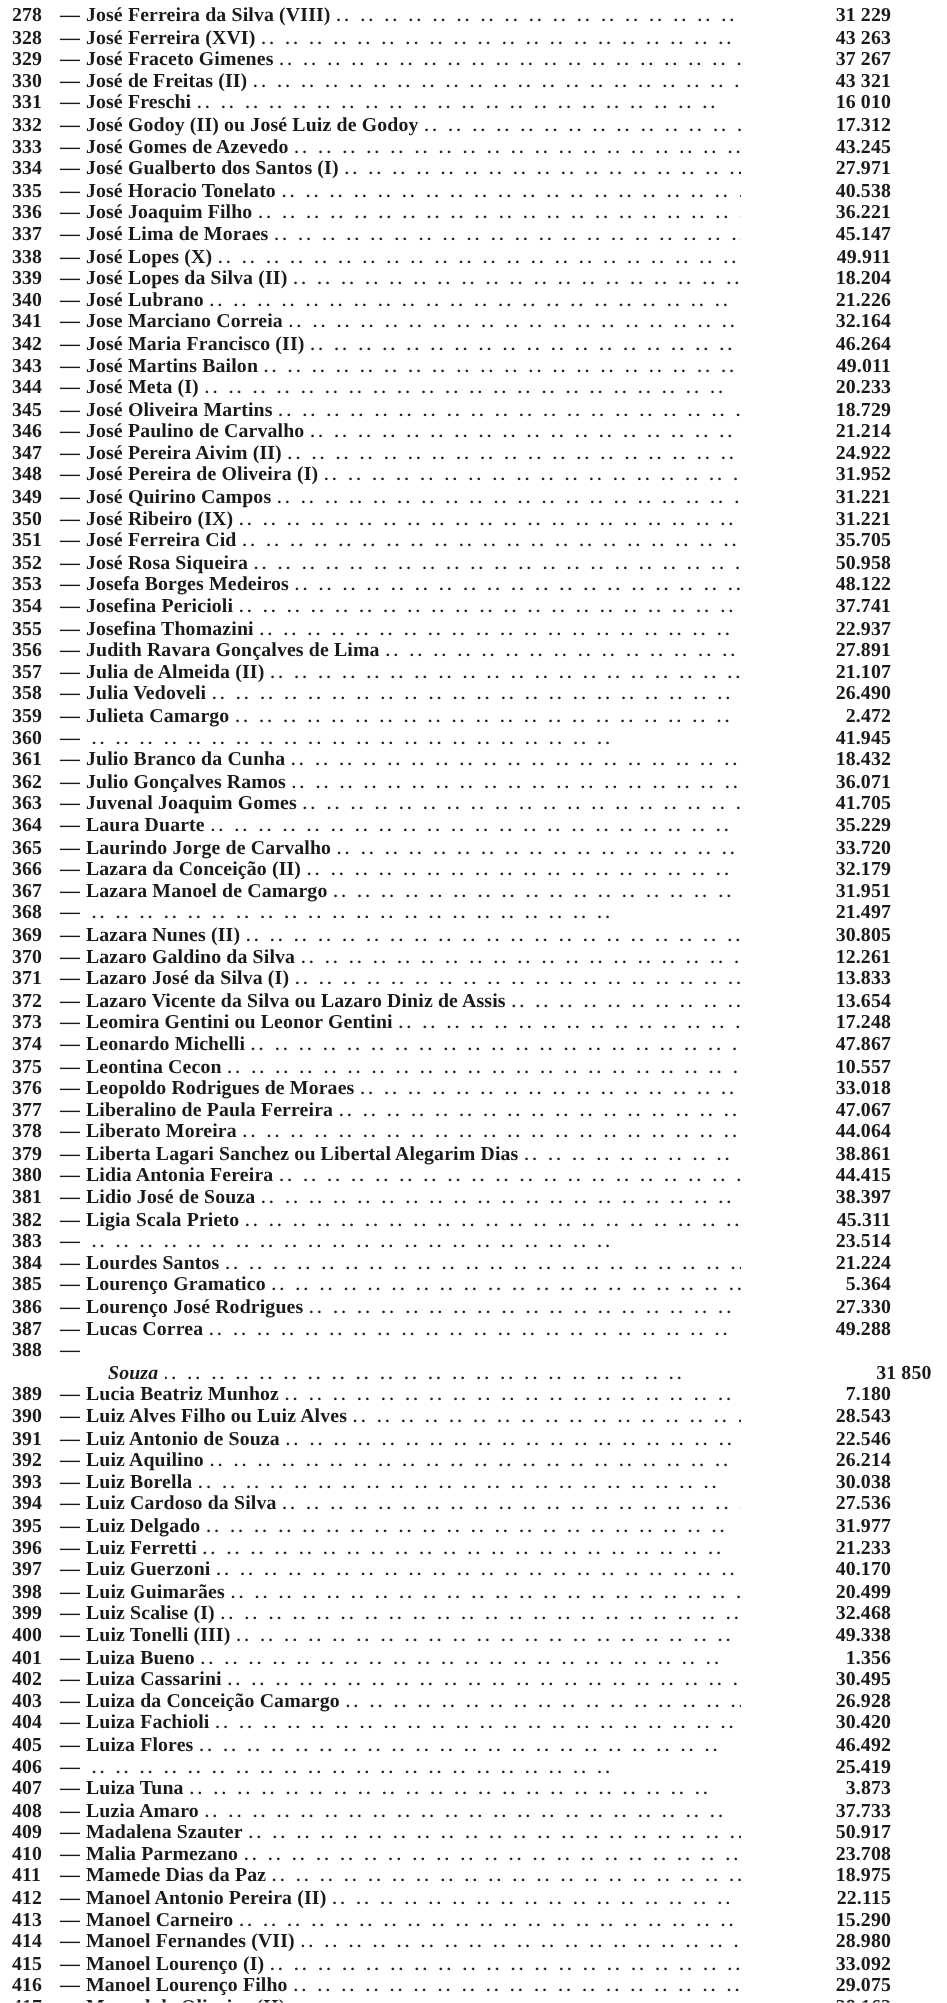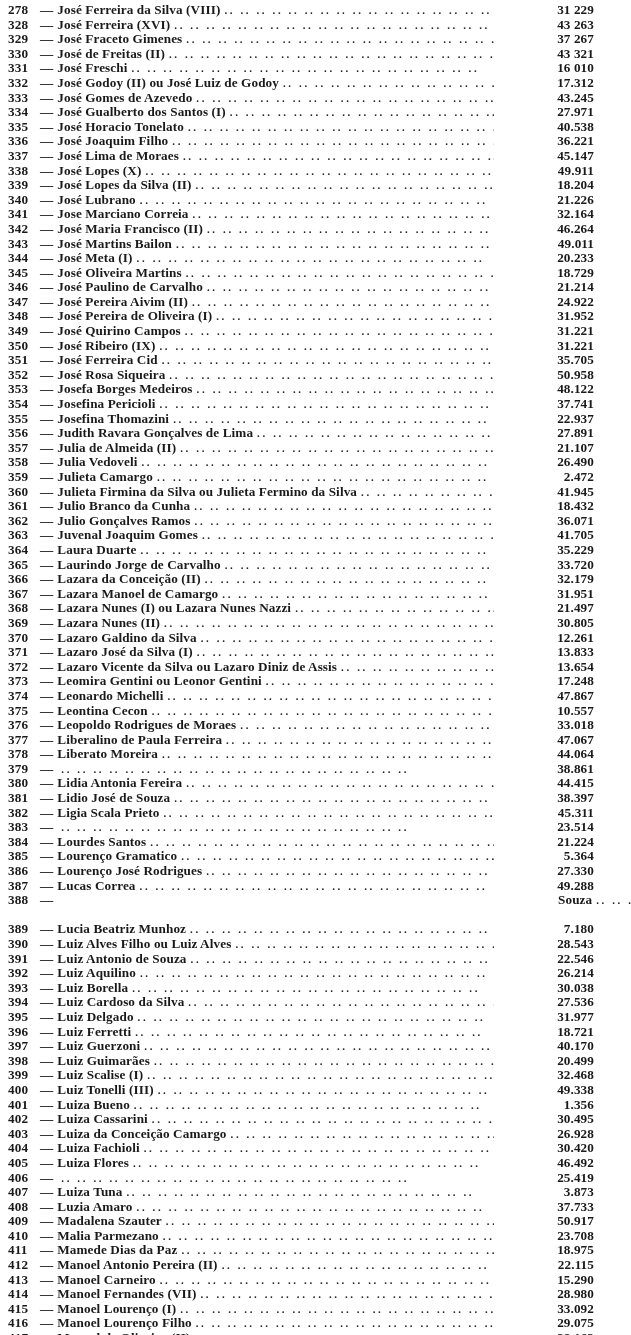--- a/index.html
+++ b/index.html
@@ -9,32 +9,32 @@
     color: #1a1a1a;
   }
   .page { position: relative; padding: 3px 0 0 8px; }
   .row {
     display: flex; align-items: baseline;
     height: 14.6px; line-height: 14.6px;
     font-size: 13.2px; font-weight: bold;
     letter-spacing: 0.1px;
     white-space: nowrap;
   }
-  .row.wrap { height: 29.2px; flex-direction: row; align-items: stretch; }
+  .row.wrap { height: 29.2px; flex-direction: column; align-items: stretch; }
   .line { display: flex; align-items: baseline; height: 14.6px; }
   .num { display: inline-block; min-width: 28px; }
   .dash { margin: 0 4px; }
   .name { }
   .leader {
     flex: 0 0 auto; overflow: hidden; color: #222;
     letter-spacing: 2.6px; font-size: 11px; margin-left: 4px;
   }
   .entry { display: flex; align-items: baseline; width: 486px; overflow: hidden; }
   .val { width: 100px; text-align: right; padding-right: 10px; font-family: "Liberation Serif", serif; }
-  .cont { padding-left: 64px; }
+  .cont { padding-left: 64px; font-style: italic; }
 </style>
 </head>
 <body>
 
 <div class="page" id="entry-list">
     <div class="row">
       <div class="entry">
         <span class="num">278</span>
         <span class="dash">—</span>
         <span class="name">José Ferreira da Silva (VIII)</span>
@@ -327,21 +327,20 @@
         <span class="dash">—</span>
         <span class="name">Julieta Camargo</span>
         <span class="leader">.. .. .. .. .. .. .. .. .. .. .. .. .. .. .. .. .. .. .. .. .. ..</span>
       </div>
       <span class="val">2.472</span>
     </div>
     <div class="row">
       <div class="entry">
         <span class="num">360</span>
         <span class="dash">—</span>
-        <span class="name">Julieta Firmina da Silva ou Julieta Fermino da Silva</span>
         <span class="leader">.. .. .. .. .. .. .. .. .. .. .. .. .. .. .. .. .. .. .. .. .. ..</span>
       </div>
       <span class="val">41.945</span>
     </div>
     <div class="row">
       <div class="entry">
         <span class="num">361</span>
         <span class="dash">—</span>
         <span class="name">Julio Branco da Cunha</span>
         <span class="leader">.. .. .. .. .. .. .. .. .. .. .. .. .. .. .. .. .. .. .. .. .. ..</span>
@@ -399,21 +398,20 @@
         <span class="dash">—</span>
         <span class="name">Lazara Manoel de Camargo</span>
         <span class="leader">.. .. .. .. .. .. .. .. .. .. .. .. .. .. .. .. .. .. .. .. .. ..</span>
       </div>
       <span class="val">31.951</span>
     </div>
     <div class="row">
       <div class="entry">
         <span class="num">368</span>
         <span class="dash">—</span>
-        <span class="name">Lazara Nunes (I) ou Lazara Nunes Nazzi</span>
         <span class="leader">.. .. .. .. .. .. .. .. .. .. .. .. .. .. .. .. .. .. .. .. .. ..</span>
       </div>
       <span class="val">21.497</span>
     </div>
     <div class="row">
       <div class="entry">
         <span class="num">369</span>
         <span class="dash">—</span>
         <span class="name">Lazara Nunes (II)</span>
         <span class="leader">.. .. .. .. .. .. .. .. .. .. .. .. .. .. .. .. .. .. .. .. .. ..</span>
@@ -498,20 +496,21 @@
         <span class="dash">—</span>
         <span class="name">Liberato Moreira</span>
         <span class="leader">.. .. .. .. .. .. .. .. .. .. .. .. .. .. .. .. .. .. .. .. .. ..</span>
       </div>
       <span class="val">44.064</span>
     </div>
     <div class="row">
       <div class="entry">
         <span class="num">379</span>
         <span class="dash">—</span>
+        <span class="name">Liberta Lagari Sanchez ou Libertal Alegarim Dias</span>
         <span class="leader">.. .. .. .. .. .. .. .. .. .. .. .. .. .. .. .. .. .. .. .. .. ..</span>
       </div>
       <span class="val">38.861</span>
     </div>
     <div class="row">
       <div class="entry">
         <span class="num">380</span>
         <span class="dash">—</span>
         <span class="name">Lidia Antonia Fereira</span>
         <span class="leader">.. .. .. .. .. .. .. .. .. .. .. .. .. .. .. .. .. .. .. .. .. ..</span>
@@ -658,21 +657,21 @@
       </div>
       <span class="val">31.977</span>
     </div>
     <div class="row">
       <div class="entry">
         <span class="num">396</span>
         <span class="dash">—</span>
         <span class="name">Luiz Ferretti</span>
         <span class="leader">.. .. .. .. .. .. .. .. .. .. .. .. .. .. .. .. .. .. .. .. .. ..</span>
       </div>
-      <span class="val">18.721</span>
+      <span class="val">21.233</span>
     </div>
     <div class="row">
       <div class="entry">
         <span class="num">397</span>
         <span class="dash">—</span>
         <span class="name">Luiz Guerzoni</span>
         <span class="leader">.. .. .. .. .. .. .. .. .. .. .. .. .. .. .. .. .. .. .. .. .. ..</span>
       </div>
       <span class="val">40.170</span>
     </div>

